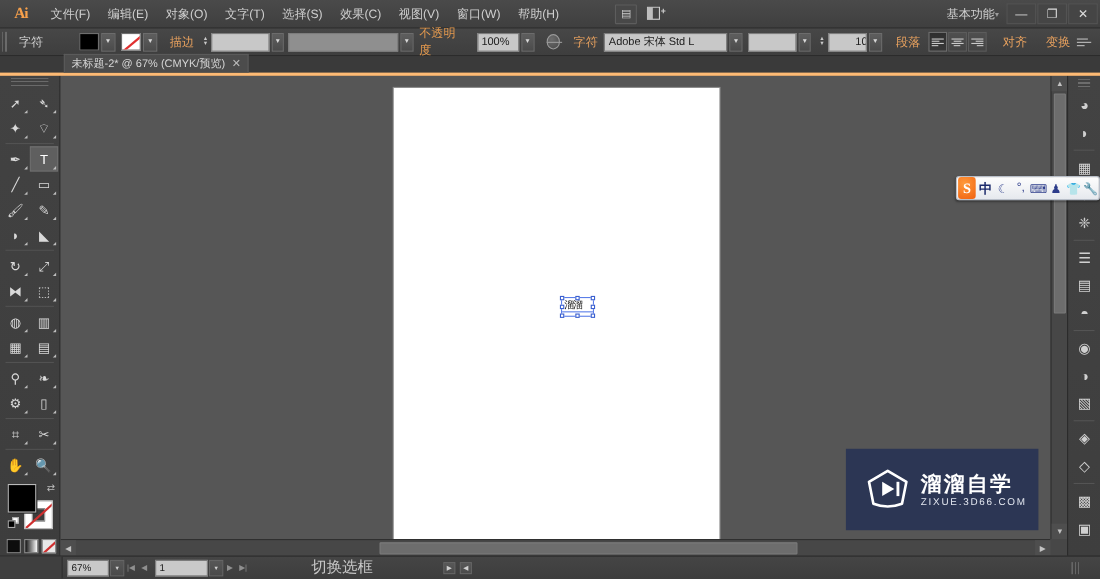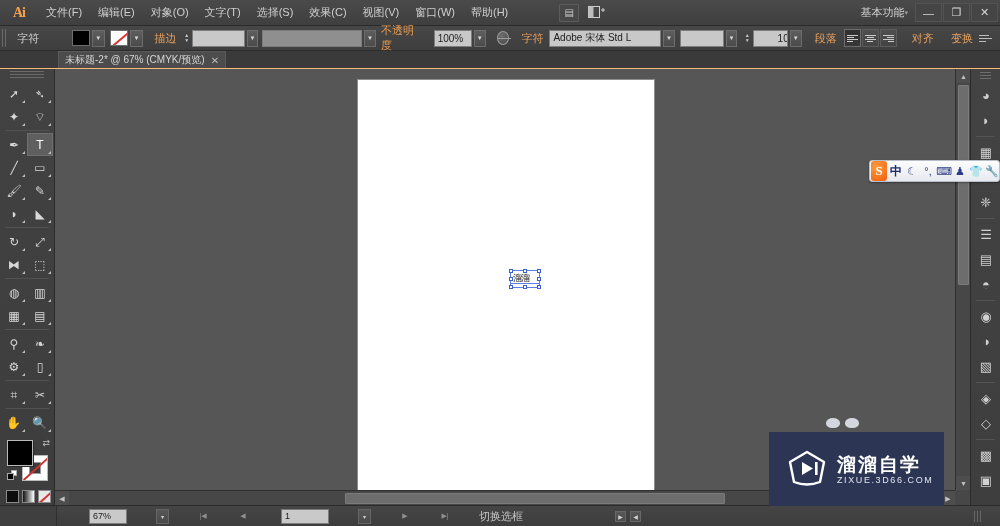--- a/index.html
+++ b/index.html
@@ -116,21 +116,21 @@
     display:flex;flex-direction:column;justify-content:center;gap:2px;
   }
   .menu-dots i{height:1px;background:#bdbdbd;display:block;}
   .menu-dots i:nth-child(1){width:10px;}
   .menu-dots i:nth-child(2){width:13px;}
   .menu-dots i:nth-child(3){width:7px;}
 
   
   .tabbar {
     position: absolute; left: 0; top: 51px; width: 1000px; height: 18px;
-    background: #3a3a3a; border-bottom: 1px solid #fdba74;
+    background: #3a3a3a; border-bottom: 3px solid #fdba74;
     display: flex; align-items: flex-end;
   }
   .doc-tab {
     margin-left: 58px; height: 17px; background: #4c4c4c;
     border: 1px solid #5a5a5a; border-bottom: none;
     display: flex; align-items: center; gap: 6px;
     padding: 0 6px; color: #d5d5d5; font-size: 10px; white-space: nowrap;
   }
   .tab-close { font-size: 10px; color: #bdbdbd; }
 
@@ -245,37 +245,37 @@
   .rd-item {
     width:30px;height:25px; display:flex;align-items:center;justify-content:center;
     color:#d0d0d0; font-size:13px;
   }
   .rd-sep{height:1px;background:#545454;margin:3px 5px;}
 
   
   .statusbar {
     position:absolute; left:0; right:0; bottom:0; height:21px;
     background:linear-gradient(#454545,#3d3d3d); border-top:1px solid #2b2b2b;
-    display:flex; align-items:center; font-size:9px; color:#c9c9c9;gap:28px;
+    display:flex; align-items:center; font-size:9px; color:#c9c9c9;
   }
   .sb-left-pad{width:57px;height:100%;background:#3f3f3f;border-right:1px solid #2e2e2e;}
   .zoom-field{
     margin-left:4px; width:38px;height:15px;background:#c9c9c9;border:1px solid #7b7b7b;
     color:#1c1c1c;font-size:9px;display:flex;align-items:center;padding-left:3px;
   }
   .sb-caret{
     width:13px;height:15px;background:linear-gradient(#575757,#4a4a4a);border:1px solid #656565;
     display:flex;align-items:center;justify-content:center;color:#d0d0d0;font-size:6px;margin-left:1px;
   }
   .nav-btn{width:12px;height:15px;display:flex;align-items:center;justify-content:center;color:#8f8f8f;font-size:7px;}
   .page-field{
     margin-left:4px;width:48px;height:15px;background:#c9c9c9;border:1px solid #7b7b7b;
     color:#1c1c1c;font-size:9px;display:flex;align-items:center;padding-left:3px;
   }
-  .status-text{ font-size:11px; color:#c7c7c7; }
+  .status-text{ margin-left:56px; font-size:14px; color:#c7c7c7; }
   .sb-rt{ margin-left:64px; display:flex; gap:4px; align-items:center;}
   .sb-sq{width:11px;height:11px;background:linear-gradient(#585858,#4b4b4b);border:1px solid #676767;
     display:flex;align-items:center;justify-content:center;color:#d0d0d0;font-size:6px;}
   .sb-grip-r{margin-left:auto;margin-right:18px;width:8px;height:11px;
     background:repeating-linear-gradient(to right,#666 0 1px,transparent 1px 3px);}
 
   
   .ime {
     position:absolute; left:869px; top:160px; width:131px; height:22px;
     background:linear-gradient(#fdfdfd,#e6e9ee);
@@ -289,21 +289,21 @@
     color:#fff;font-weight:bold;font-size:13px;
     display:flex;align-items:center;justify-content:center;
     font-family:"Liberation Serif",serif;
   }
   .ime-i{width:14px;height:18px;display:flex;align-items:center;justify-content:center;
     color:#2c3c8a;font-size:11px;}
   .ime-i.cn{font-size:12px;color:#1b2a6b;font-weight:bold;}
 
   
   .wm {
-    position:absolute; left:769px; top:432px; width:175px; height:74px;
+    position:absolute; left:769px; top:408px; width:175px; height:74px;
     background:#2c3654; display:flex; align-items:center; gap:10px;
     padding-left:18px;
   }
   .wm-play{
     width:40px;height:38px;position:relative;flex:none;
   }
   .wm-play svg{display:block;}
   .wm-txt{display:flex;flex-direction:column;gap:1px;}
   .wm-cn{color:#ffffff;font-size:19px;letter-spacing:2px;line-height:20px;
     font-family:"DejaVu Sans",sans-serif;font-weight:bold;}

